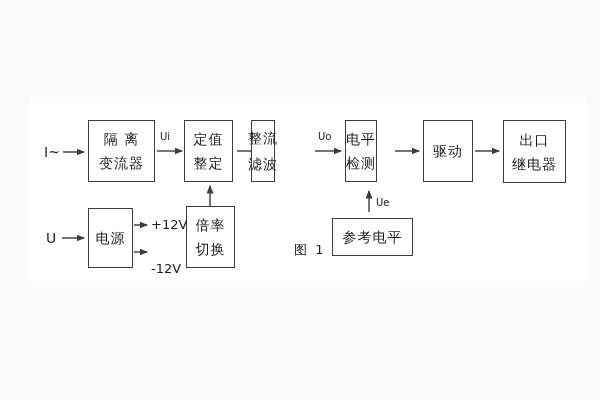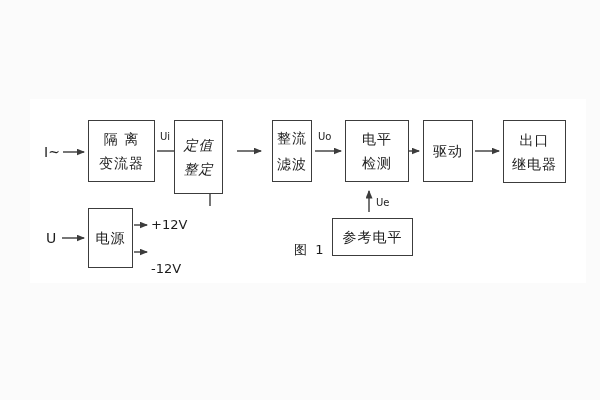--- a/index.html
+++ b/index.html
@@ -31,23 +31,23 @@
   .lbl{
     position:absolute;
     font-size:13px;line-height:1;
     color:#1c1c1c;
     white-space:nowrap;
   }
   .sig{font-size:10px;}
   svg.wires{position:absolute;left:0;top:0;pointer-events:none;}
   
   #b-isolation{left:88px; top:120px; width:67px; height:62px;}
-  #b-setting  {left:174px;top:120px; width:49px; height:74px;font-style:italic;}
-  #b-rectify  {left:272px;top:120px; width:40px; height:62px;gap:12px;}
-  #b-level    {left:345px;top:120px; width:64px; height:62px;}
+  #b-setting  {left:184px;top:120px; width:49px; height:62px;}
+  #b-rectify  {left:251px;top:120px; width:24px; height:62px;gap:12px;}
+  #b-level    {left:345px;top:120px; width:32px; height:62px;}
   #b-drive    {left:423px;top:120px; width:50px; height:62px;text-align:right;}
   #b-relay    {left:503px;top:120px; width:63px; height:63px;}
   #b-power    {left:88px; top:208px; width:45px; height:60px;}
   #b-ratio    {left:186px;top:206px; width:49px; height:62px;}
   #b-reference{left:332px;top:218px; width:81px; height:38px; flex-direction:row;}
 </style>
 </head>
 <body>
 
 <div id="canvas">
@@ -93,20 +93,24 @@
   <div class="box" id="b-drive">
     <span>驱动</span>
   </div>
   <div class="box" id="b-relay">
     <span>出口</span>
     <span>继电器</span>
   </div>
   <div class="box" id="b-power">
     <span>电源</span>
   </div>
+  <div class="box" id="b-ratio">
+    <span>倍率</span>
+    <span>切换</span>
+  </div>
   <div class="box" id="b-reference">
     <span>参考电平</span>
   </div>
 
   <div class="lbl" style="left:44px;top:145px;font-size:14px;">I~</div>
   <div class="lbl" style="left:46px;top:231px;font-size:14px;">U</div>
   <div class="lbl sig" style="left:160px;top:132px;">Ui</div>
   <div class="lbl sig" style="left:318px;top:132px;">Uo</div>
   <div class="lbl sig" style="left:376px;top:198px;">Ue</div>
   <div class="lbl" style="left:151px;top:218px;">+12V</div>

